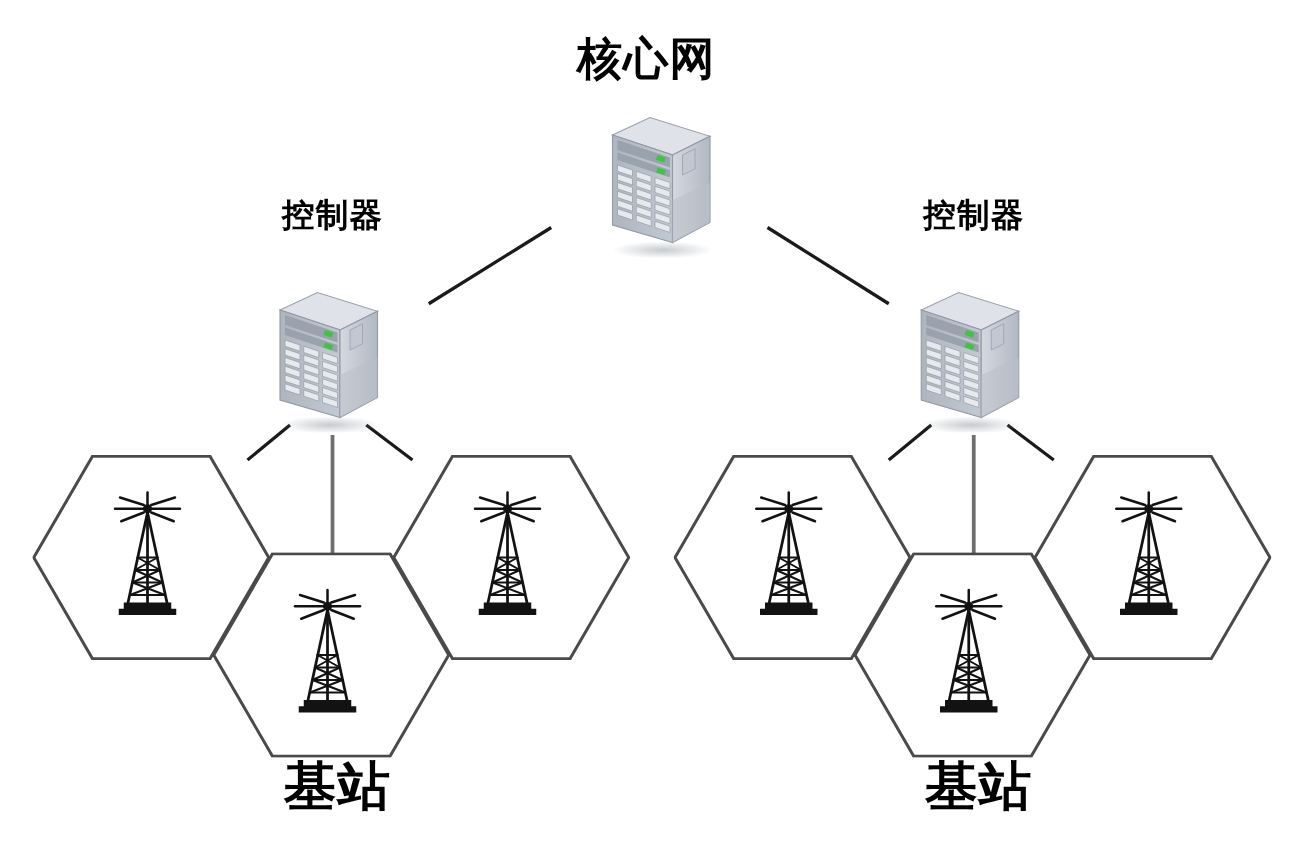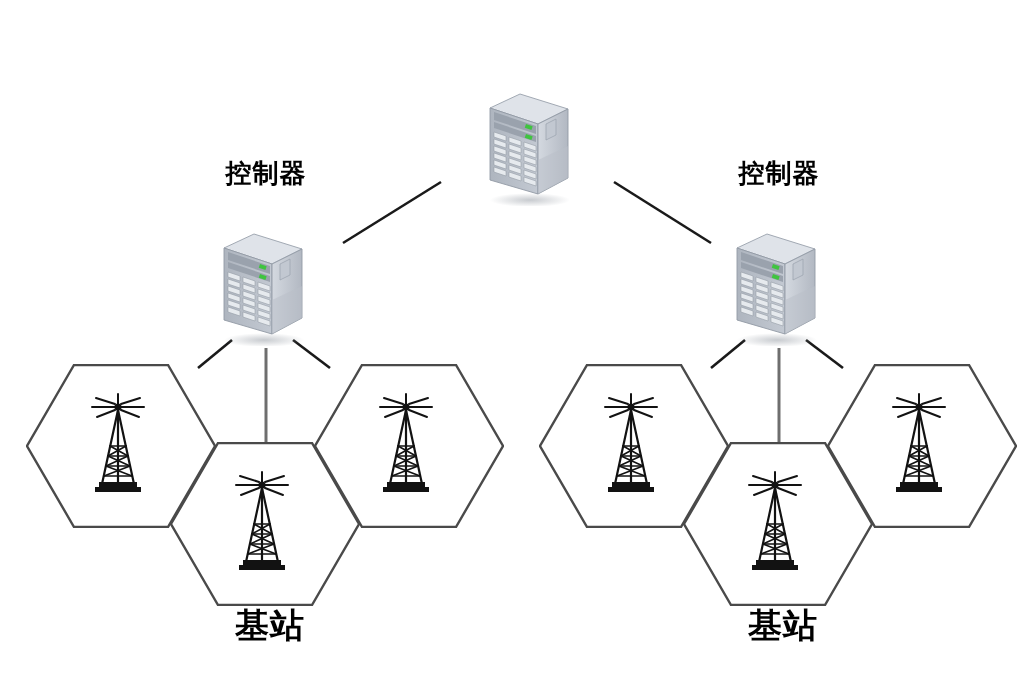--- a/index.html
+++ b/index.html
@@ -16,21 +16,21 @@
     position:absolute;
     font-weight:bold;
     color:#000;
     white-space:nowrap;
     letter-spacing:1px;
     text-align:center;
     line-height:1;
   }
   .label-core{font-size:36px;}
   .label-ctrl{font-size:26px;}
-  .label-bs{font-size:34px;}
+  .label-bs{font-size:42px;}
 
   
   .server{position:absolute;width:92px;height:118px;}
   .server svg{display:block;width:92px;height:118px;}
 
   
   .hex{position:absolute;}
   .hex svg{display:block;}
   .tower{position:absolute;}
   .tower svg{display:block;}
@@ -443,20 +443,21 @@
           <polygon points="27,77 39,81 39,86 27,82"></polygon>
           <polygon points="42,82 54,86 54,91 42,87"></polygon>
         <polygon points="12,79 24,83 24,88 12,84"></polygon>
           <polygon points="27,84 39,88 39,93 27,89"></polygon>
           <polygon points="42,89 54,93 54,98 42,94"></polygon>
       </g>
       <polygon points="64,36 74,31 74,47 64,52" fill="#c2c8d1" stroke="#9aa2ad" stroke-width="0.7"></polygon>
     </svg>
   </div>
 
+  <div class="node-label label-core" style="left:0;top:30px;width:1034px;">核心网</div>
 
   <div class="node-label label-ctrl" style="left:152px;top:160px;width:228px;">控制器</div>
 
   <div class="node-label label-ctrl" style="left:665px;top:160px;width:228px;">控制器</div>
 
   <div class="node-label label-bs" style="left:156px;top:608px;width:228px;">基站</div>
 
   <div class="node-label label-bs" style="left:669px;top:608px;width:228px;">基站</div>
 
 </div>

